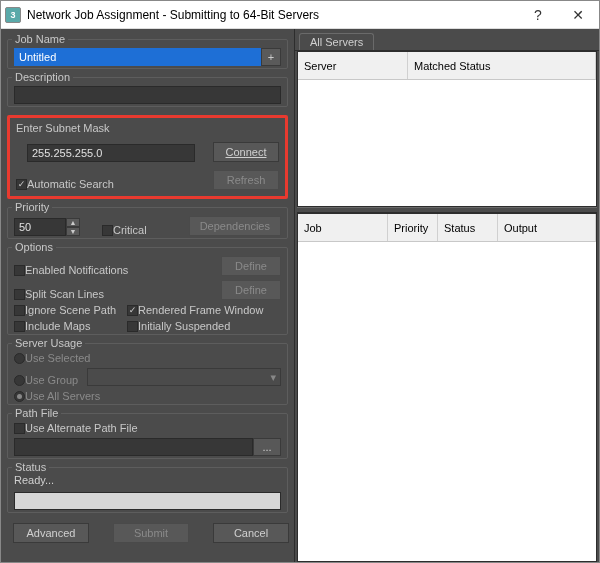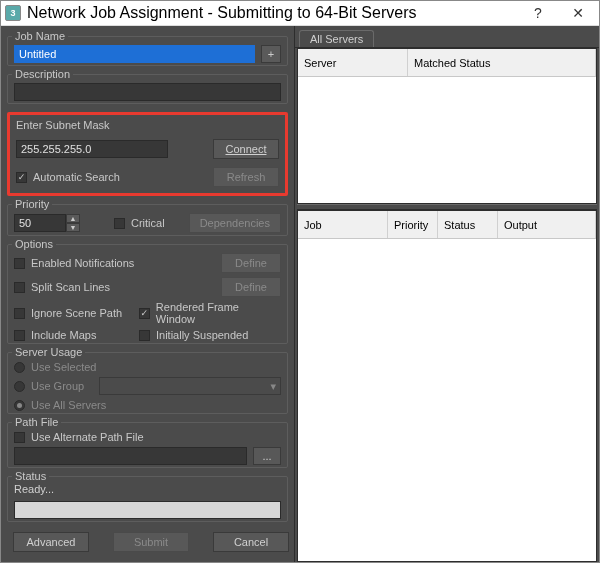--- a/index.html
+++ b/index.html
@@ -1,28 +1,28 @@
 <!DOCTYPE html>
 <html><head>
 <meta charset="utf-8">
 <style>
   * { box-sizing: border-box; margin: 0; padding: 0; font-family: "Segoe UI", Tahoma, sans-serif; font-size: 11px; }
   body { background: #fff; width: 600px; height: 563px; overflow: hidden; }
   .window { width: 600px; height: 563px; display: flex; flex-direction: column; border: 1px solid #888; }
   .titlebar { background: #fff; height: 28px; display: flex; align-items: center; padding: 0 4px; border-bottom: 1px solid #ddd; }
   .titlebar-icon { width: 16px; height: 16px; background: #5aa9a9; border: 1px solid #888; border-radius: 2px; margin-right: 6px; display:flex; align-items:center; justify-content:center; color:#fff; font-size:9px; font-weight:bold;}
-  .titlebar-text { flex: 1; color: #000; font-size: 16px; }
+  .titlebar-text { flex: 1; color: #000; font-size: 12px; }
   .titlebar-btns { display: flex; gap: 18px; padding-right: 6px; align-items: center; }
   .titlebar-help, .titlebar-close { font-size: 14px; color: #333; cursor: default; width: 22px; text-align: center; }
   .body { flex: 1; display: flex; background: #4b4b4b; }
   .left-panel { width: 294px; background: #4b4b4b; display: flex; flex-direction: column; padding: 4px 6px 6px 6px; color: #d0d0d0; gap: 2px; border-right: 1px solid #2d2d2d; }
   .right-panel { flex: 1; background: #4b4b4b; display: flex; flex-direction: column; }
   .grp { border: 1px solid #5d5d5d; border-radius: 2px; padding: 4px 6px 2px 6px; position: relative; margin-top: 6px; }
   .grp-label { position: absolute; top: -7px; left: 4px; background: #4b4b4b; padding: 0 3px; color: #c8c8c8; font-size: 11px; }
-  .row { display: flex; align-items: center; gap: 6px; margin-top: 4px; }
+  .row { display: flex; align-items: flex-end; margin-top: 4px; }
   input[type=text].dark-input {
     background: #373737; border: 1px solid #2a2a2a; color: #e0e0e0; height: 18px; padding: 0 4px; width: 100%;
   }
   .jobname-input { border: 1px solid #1e6fd6 !important; }
   .jobname-input::selection { background: #1e6fd6; color:#fff; }
   .plus-btn { width: 20px; height: 18px; background: #5a5a5a; border: 1px solid #3a3a3a; color: #ccc; display:flex; align-items:center; justify-content:center; cursor:default;}
   .btn { background: #585858; border: 1px solid #3a3a3a; color: #d0d0d0; height: 20px; padding: 0 10px; display:inline-flex; align-items:center; justify-content:center; min-width: 66px; cursor:default;}
   .btn.under { text-decoration: underline; }
   .btn.disabled { color: #8a8a8a; border: 1px solid #4a4a4a; }
   .cb { width: 11px; height: 11px; background: #373737; border: 1px solid #2a2a2a; display: inline-flex; align-items:center; justify-content:center; color:#ccc; font-size:9px; line-height:9px;}
@@ -78,21 +78,21 @@
       <div class="grp">
         <div class="grp-label">Description</div>
         <div class="row">
           <input type="text" class="dark-input" value="" style="">
         </div>
       </div>
 
       <div class="highlight">
         <div style="color:#c8c8c8; margin-bottom:8px;">Enter Subnet Mask</div>
         <div class="row">
-          <input type="text" class="dark-input" style="width: 152px;" value="255.255.255.0">
+          <input type="text" class="dark-input" style="width: 168px; margin-left: 11px;" value="255.255.255.0">
           <div style="flex:1"></div>
           <div class="btn under">Connect</div>
         </div>
         <div class="row" style="margin-top:8px;">
           <span class="cb">✓</span>
           <span class="label">Automatic Search</span>
           <div style="flex:1"></div>
           <div class="btn disabled">Refresh</div>
         </div>
       </div>

